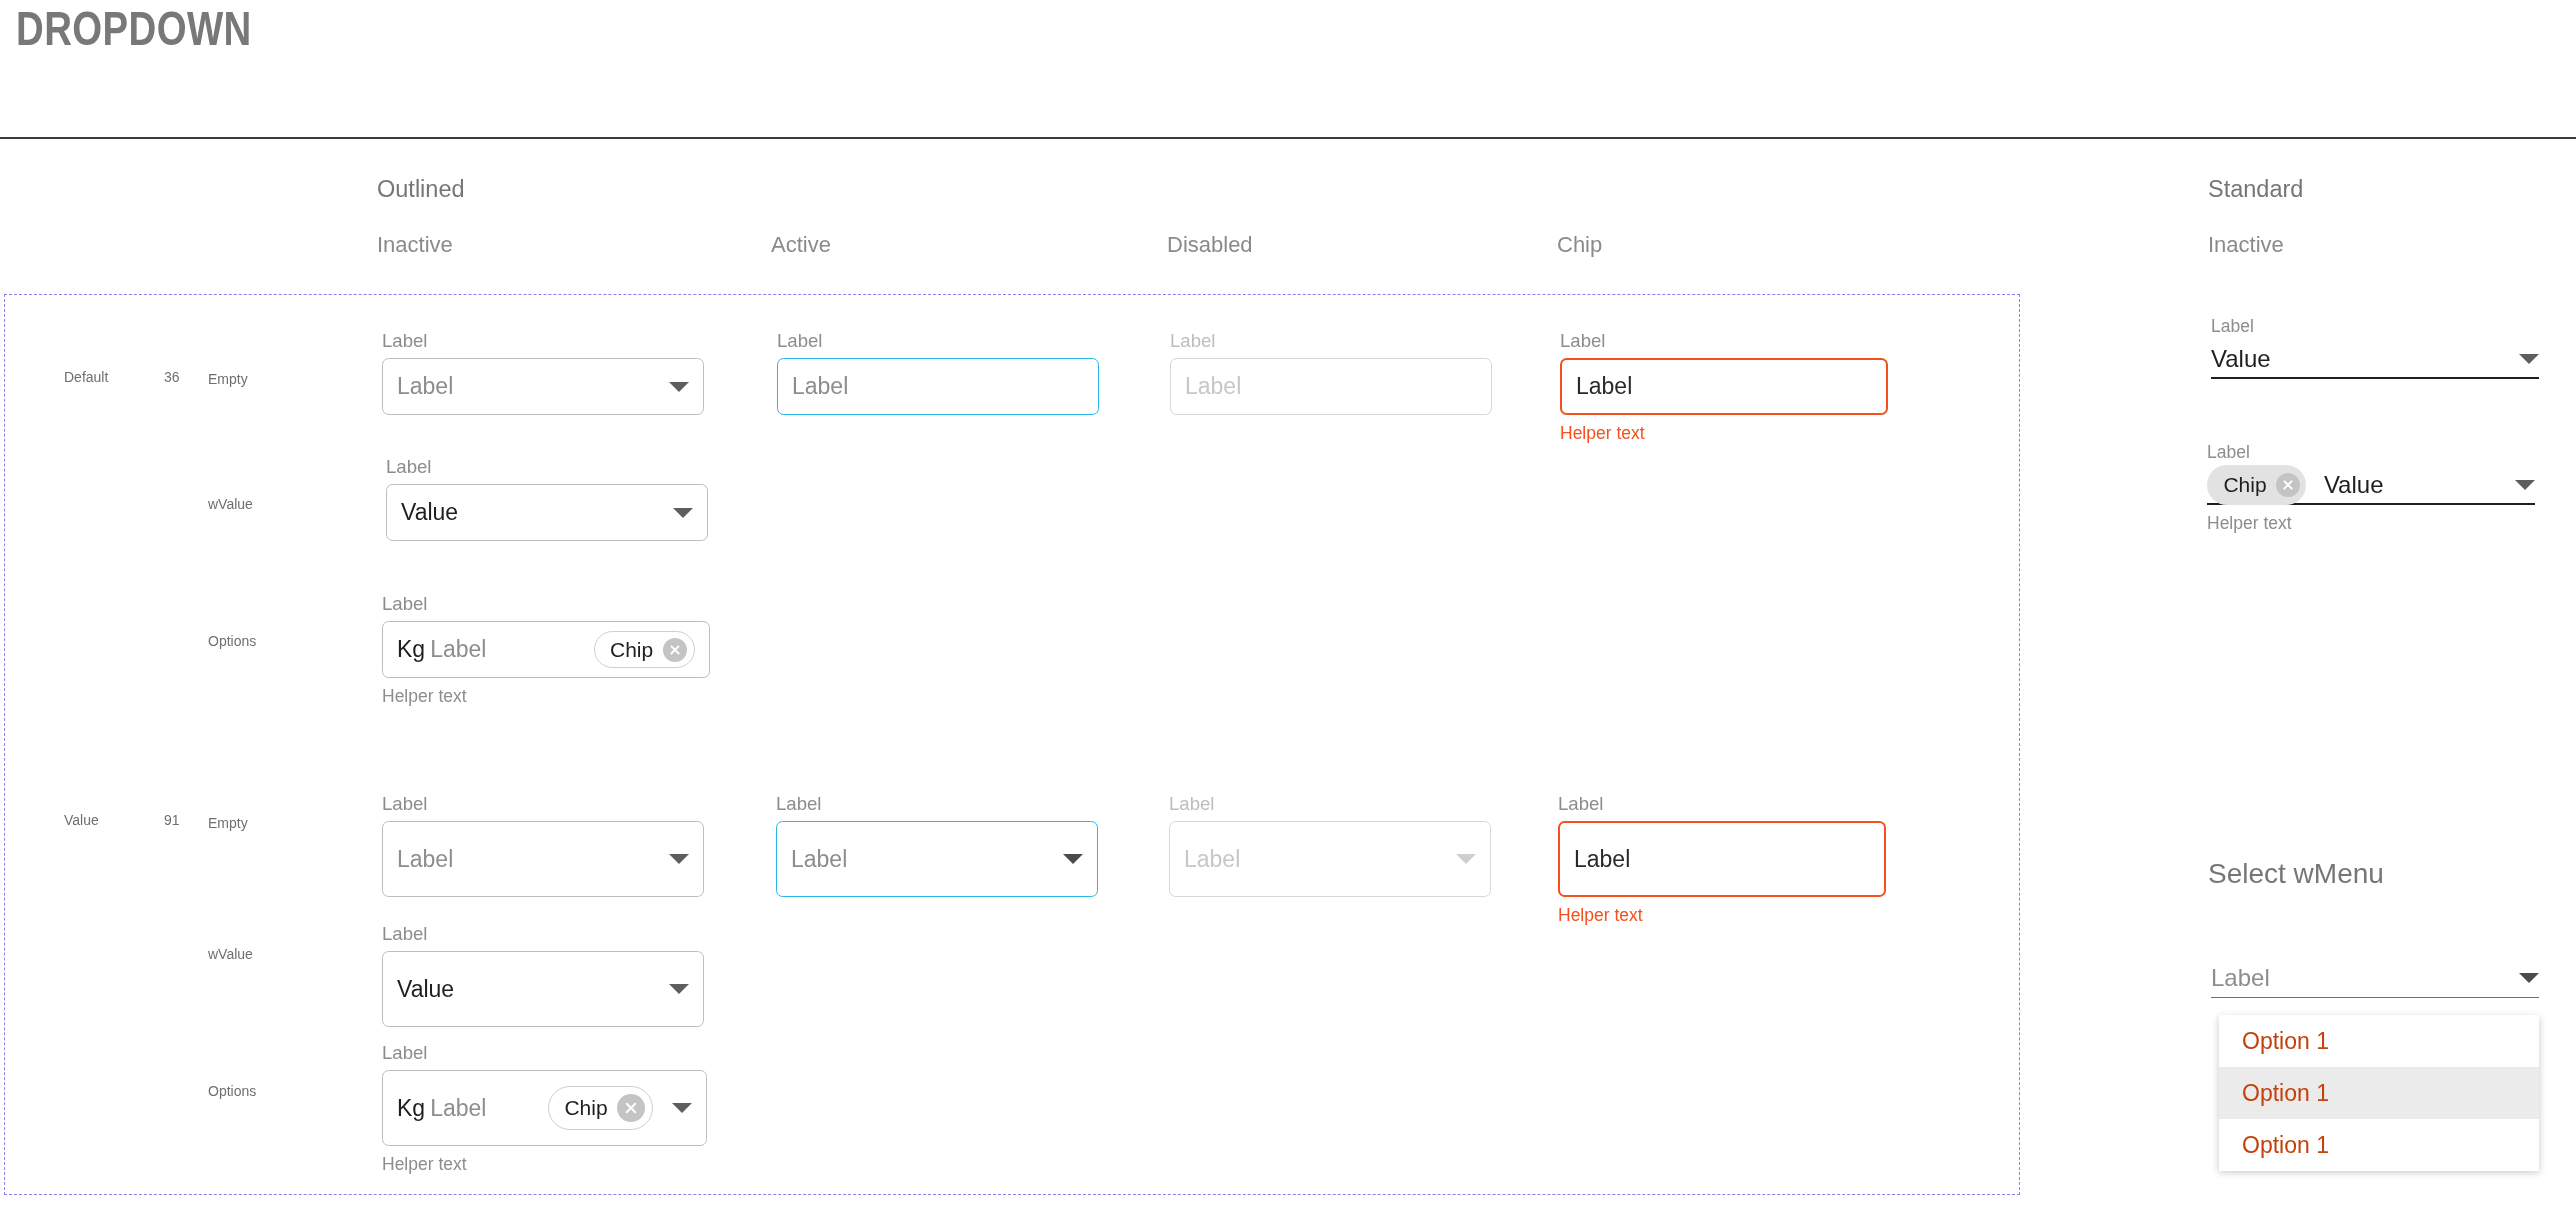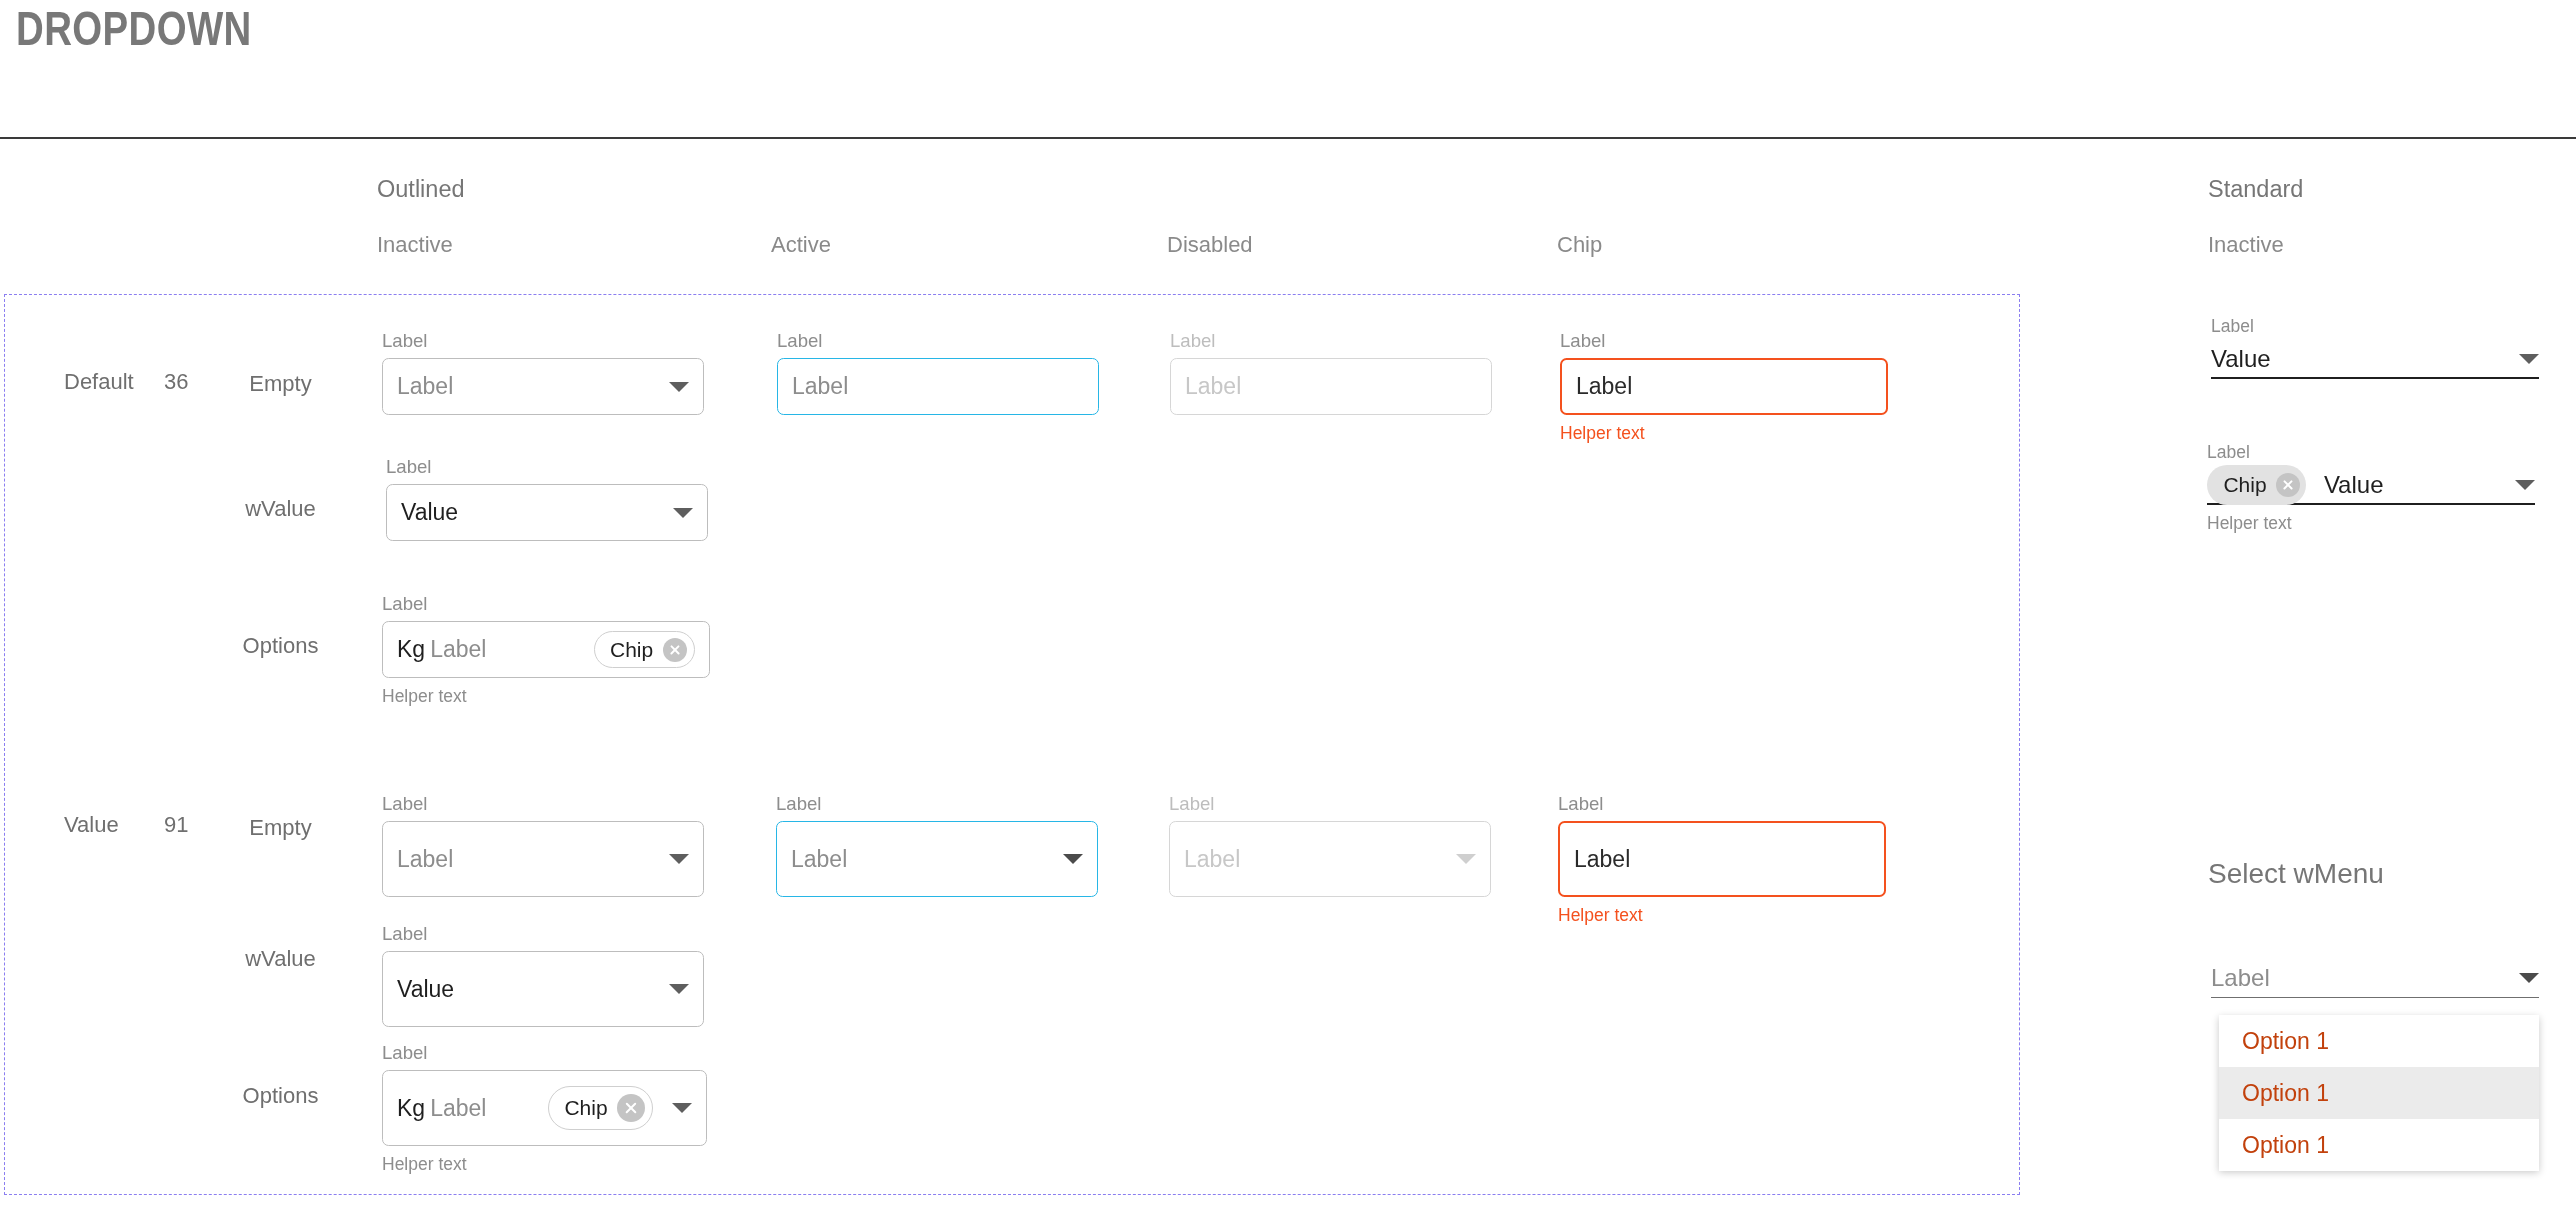--- a/index.html
+++ b/index.html
@@ -31,24 +31,24 @@
     font-size: 23.5px; color: #767676;
     white-space: nowrap;
   }
   .col-heading {
     position: absolute;
     font-size: 22px; color: #8a8a8a;
     white-space: nowrap;
   }
   .row-label {
     position: absolute;
-    font-size: 22px; color: #6f6f6f;
-    white-space: nowrap;
-  }
-  .row-label.right { text-align: center; }
+    font-size: 14px; color: #6f6f6f;
+    white-space: nowrap;
+  }
+  .row-label.right { text-align: left; }
 
   
   .spec-frame {
     position: absolute;
     left: 4.4px; top: 294px;
     width: 2016px; height: 901px;
     border: 1.6px dashed #8b7ef0;
     pointer-events: none;
   }
 

